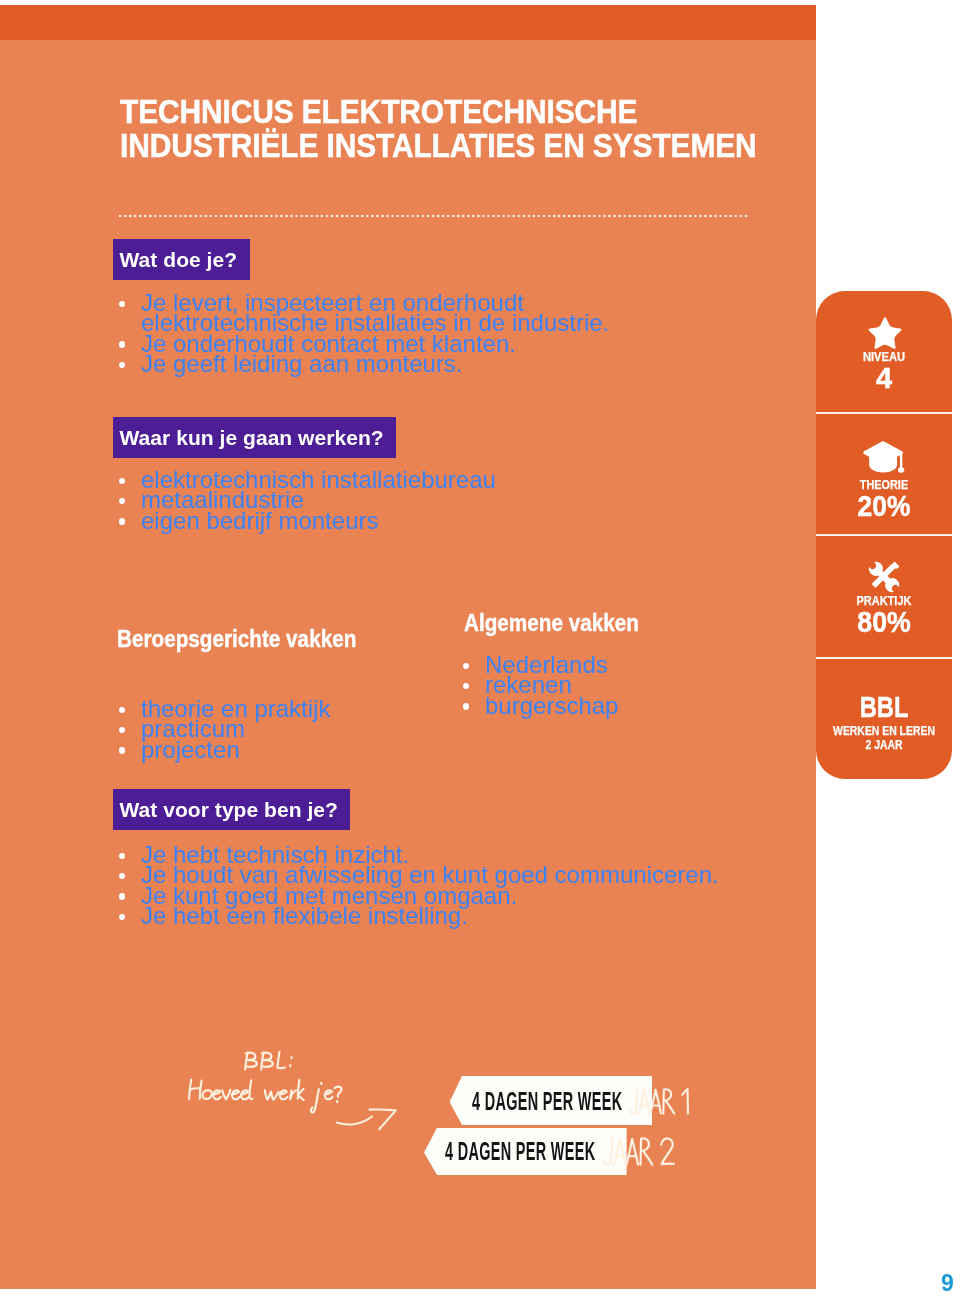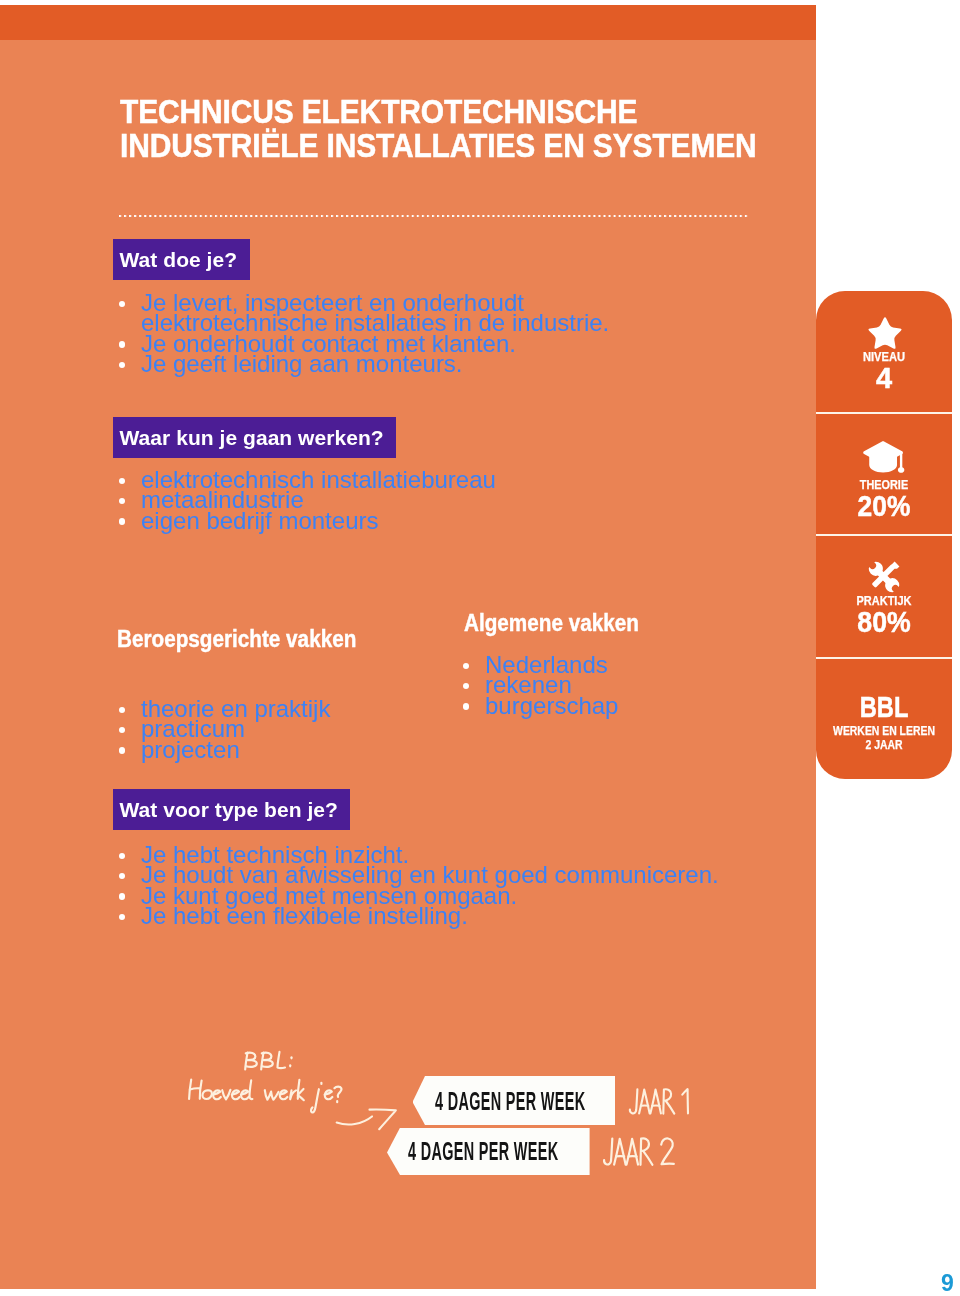--- a/index.html
+++ b/index.html
@@ -34,21 +34,21 @@
   
   .side{position:absolute;left:816px;top:291px;width:136px;height:488px;background:#e25c26;border-radius:29px;}
   .sline{position:absolute;left:0;width:136px;height:2px;background:#fdf4e8;}
   .card{position:absolute;left:0;top:0;width:136px;text-align:center;color:#fff;}
   .card .lbl{position:absolute;left:0;width:136px;font-size:12px;font-weight:bold;line-height:12px;white-space:nowrap;-webkit-text-stroke:0.25px #fff;}
   .card .val{position:absolute;left:0;width:136px;font-size:29px;font-weight:bold;line-height:29px;white-space:nowrap;-webkit-text-stroke:0.5px #fff;}
   .card .ico{position:absolute;left:0;right:0;margin:0 auto;}
 
   
   .handsvg{position:absolute;}
-  .banner{position:absolute;background:#fdfdfa;}
+  .banner{position:absolute;background:#fdfdfa;margin-left:37px;}
   .banner .btxt{position:absolute;font-size:26px;font-weight:bold;line-height:26px;color:#141414;
       white-space:nowrap;transform:scaleX(0.555);transform-origin:0 0;letter-spacing:0.6px;}
   .b1{left:412.5px;top:1076px;width:202.5px;height:49px;
       clip-path:polygon(12.5px 0, 202.5px 0, 202.5px 49px, 12.5px 49px, 0 26px);}
   .b1 .btxt{left:22.5px;top:12px;}
   .b2{left:387px;top:1127.7px;width:202.6px;height:47.3px;
       clip-path:polygon(13px 0, 202.6px 0, 202.6px 47.3px, 13px 47.3px, 0 24.7px);}
   .b2 .btxt{left:21.4px;top:10.6px;}
   .yrsvg{position:absolute;}
 

